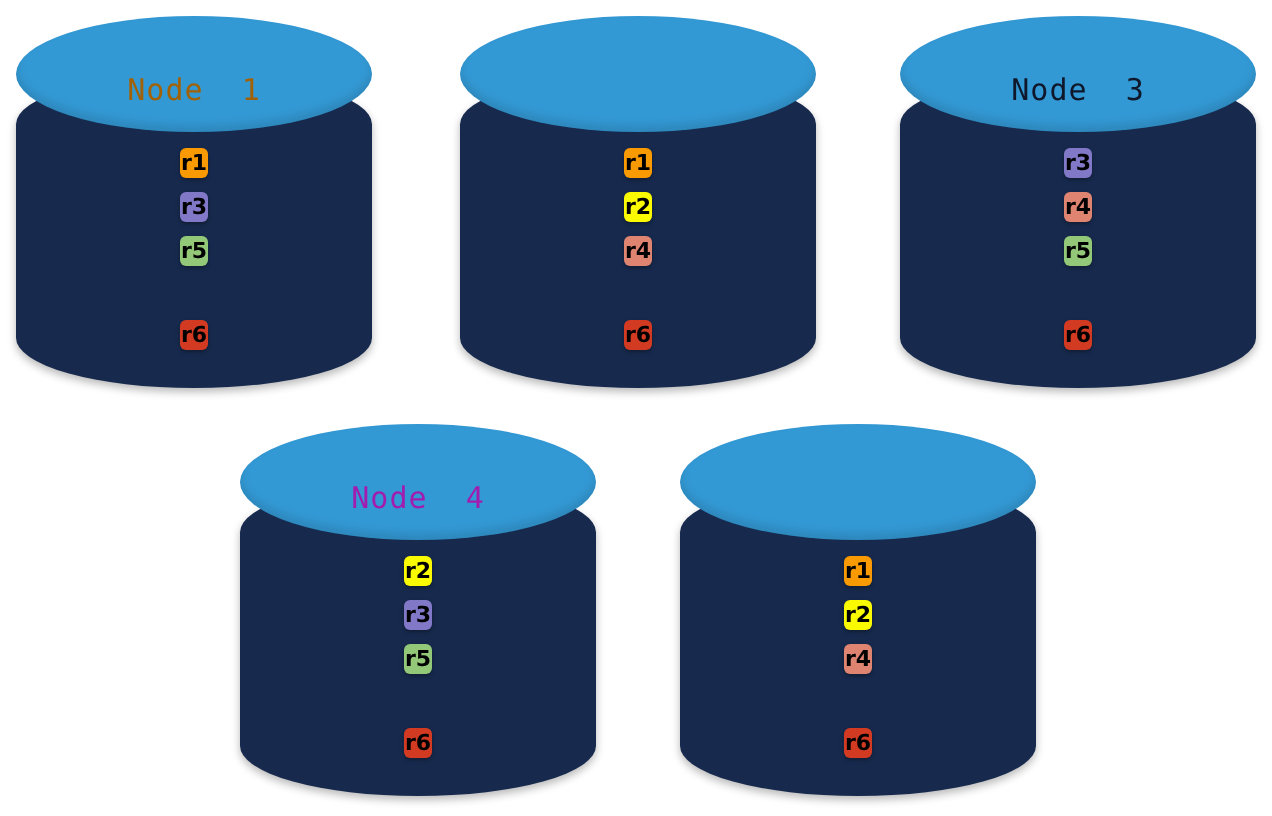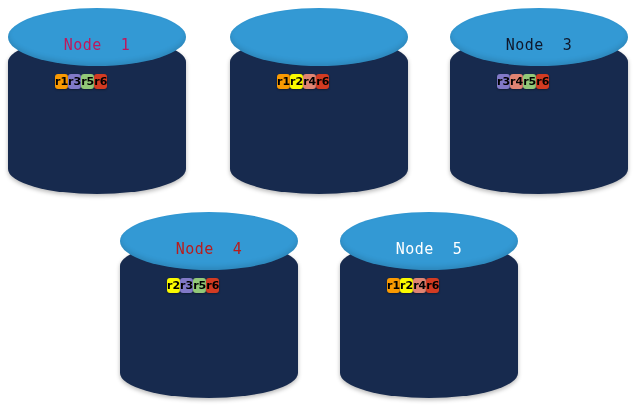--- a/index.html
+++ b/index.html
@@ -53,48 +53,49 @@
     font-family: "DejaVu Sans Mono", monospace;
     font-size: 15px;
     letter-spacing: 0.5px;
     white-space: pre;
     line-height: 1;
   }
 
   
   .bars {
     position: absolute;
-    left: 16px;
+    left: 0;
     right: 0;
     display: flex;
-    flex-direction: row;
+    flex-direction: column;
+    align-items: center;
   }
   .bar {
     position: relative;
     height: 15px;
     margin-bottom: 7px;
     border-radius: 3px;
     text-align: center;
     color: #000000;
     font-family: "DejaVu Sans", sans-serif;
     font-weight: bold;
     font-size: 11px;
     line-height: 15px;
     box-shadow: 0 1px 2px rgba(0,0,0,0.35);
   }
-  .bar:last-child { margin-bottom: 0; }
+  .bar:last-child { margin-bottom: 0; margin-top: 20px; }
 </style>
 </head>
 <body>
 
 <div id="diagram" style="background: rgb(255, 255, 255); width: 636px; height: 408px;">
     <div class="node" style="left: 8px; top: 8px; width: 178px; height: 186px;">
       <div class="cyl-body" style="top: 29px; height: 157px; background: rgb(23, 42, 78);"></div>
       <div class="cyl-top" style="height: 58px; background: rgb(51, 153, 212);"></div>
-      <div class="cyl-title" style="top: 30px; color: #be185d;">Node  1</div>
+      <div class="cyl-title" style="top: 30px; color: #a16207;">Node  1</div>
       <div class="bars" style="top: 66px; padding-left: 31px; padding-right: 31px;">
         <div class="bar" style="background: rgb(250, 154, 2); color: rgb(0, 0, 0);">r1</div>
         <div class="bar" style="background: rgb(129, 121, 199); color: rgb(0, 0, 0);">r3</div>
         <div class="bar" style="background: rgb(146, 200, 120); color: rgb(0, 0, 0);">r5</div>
         <div class="bar" style="background: rgb(210, 59, 34); color: rgb(0, 0, 0);">r6</div>
       </div>
     </div>
     <div class="node" style="left: 230px; top: 8px; width: 178px; height: 186px;">
       <div class="cyl-body" style="top: 29px; height: 157px; background: rgb(23, 42, 78);"></div>
       <div class="cyl-top" style="height: 58px; background: rgb(51, 153, 212);"></div>
@@ -112,32 +113,31 @@
       <div class="bars" style="top: 66px; padding-left: 31px; padding-right: 31px;">
         <div class="bar" style="background: rgb(129, 121, 199); color: rgb(0, 0, 0);">r3</div>
         <div class="bar" style="background: rgb(224, 132, 114); color: rgb(0, 0, 0);">r4</div>
         <div class="bar" style="background: rgb(146, 200, 120); color: rgb(0, 0, 0);">r5</div>
         <div class="bar" style="background: rgb(210, 59, 34); color: rgb(0, 0, 0);">r6</div>
       </div>
     </div>
     <div class="node" style="left: 120px; top: 212px; width: 178px; height: 186px;">
       <div class="cyl-body" style="top: 29px; height: 157px; background: rgb(23, 42, 78);"></div>
       <div class="cyl-top" style="height: 58px; background: rgb(51, 153, 212);"></div>
-      <div class="cyl-title" style="top: 30px; color: #b91c1c;">Node  4</div>
+      <div class="cyl-title" style="top: 30px; color: #a21caf;">Node  4</div>
       <div class="bars" style="top: 66px; padding-left: 31px; padding-right: 31px;">
         <div class="bar" style="background: rgb(250, 250, 0); color: rgb(0, 0, 0);">r2</div>
         <div class="bar" style="background: rgb(129, 121, 199); color: rgb(0, 0, 0);">r3</div>
         <div class="bar" style="background: rgb(146, 200, 120); color: rgb(0, 0, 0);">r5</div>
         <div class="bar" style="background: rgb(210, 59, 34); color: rgb(0, 0, 0);">r6</div>
       </div>
     </div>
     <div class="node" style="left: 340px; top: 212px; width: 178px; height: 186px;">
       <div class="cyl-body" style="top: 29px; height: 157px; background: rgb(23, 42, 78);"></div>
       <div class="cyl-top" style="height: 58px; background: rgb(51, 153, 212);"></div>
-      <div class="cyl-title" style="top: 30px; color: rgb(255, 255, 255);">Node  5</div>
       <div class="bars" style="top: 66px; padding-left: 31px; padding-right: 31px;">
         <div class="bar" style="background: rgb(250, 154, 2); color: rgb(0, 0, 0);">r1</div>
         <div class="bar" style="background: rgb(250, 250, 0); color: rgb(0, 0, 0);">r2</div>
         <div class="bar" style="background: rgb(224, 132, 114); color: rgb(0, 0, 0);">r4</div>
         <div class="bar" style="background: rgb(210, 59, 34); color: rgb(0, 0, 0);">r6</div>
       </div>
     </div>
   </div>
 
 </body></html>

